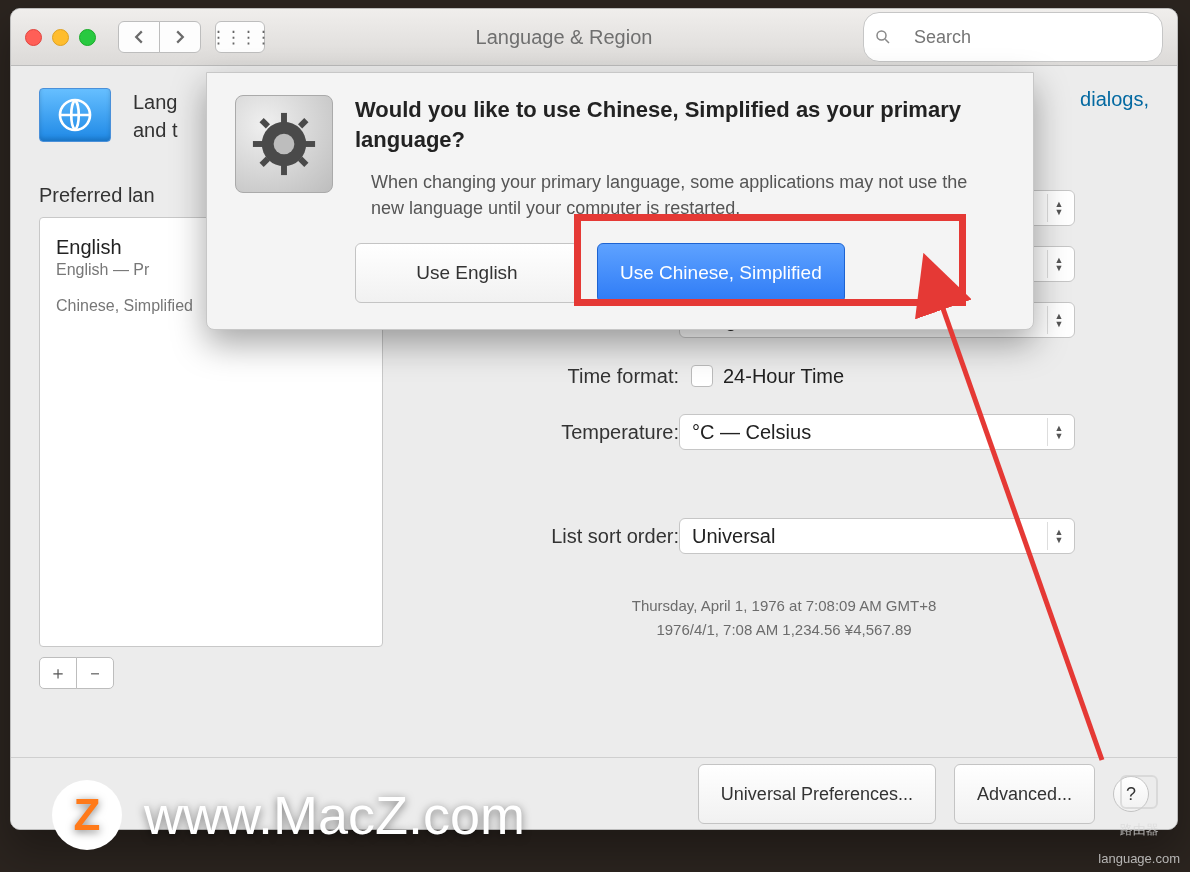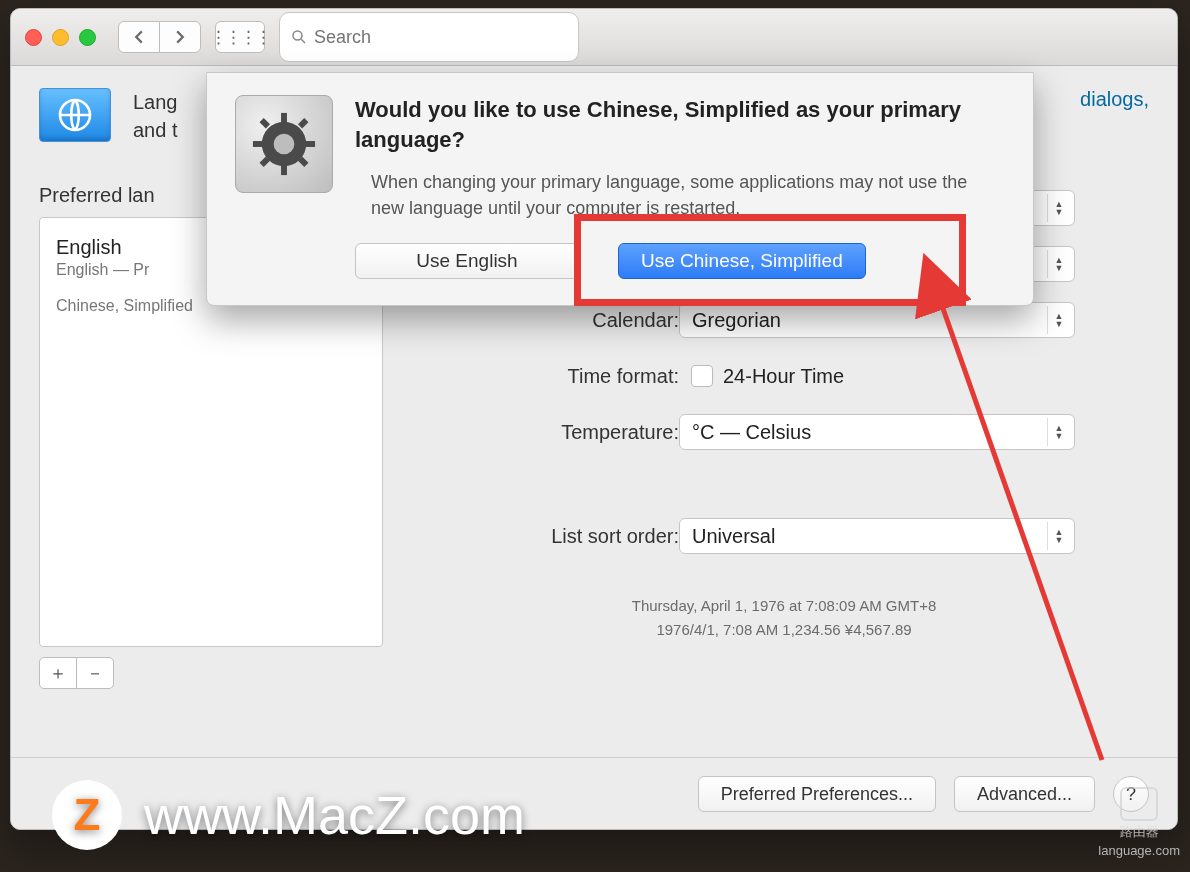--- a/index.html
+++ b/index.html
@@ -50,22 +50,22 @@
   .nav-btn:first-child{border-radius:6px 0 0 6px}
   .nav-btn:last-child{border-radius:0 6px 6px 0;margin-left:-1px}
   .grid-btn{
     width:48px;height:30px;border:1px solid #bdbdbd;background:#fdfdfd;border-radius:6px;
     display:flex;align-items:center;justify-content:center;color:#666;font-size:17px;letter-spacing:-2px;
   }
   .title{
     flex:1;text-align:center;color:#6f6f6f;font-size:20px;font-weight:500;
   }
   .search{
-    width:278px;height:32px;border:1px solid #c6c6c6;border-radius:10px;background:#fff;
-    display:flex;align-items:center;padding:8px 10px;color:#8a8a8a;gap:4px;
+    width:278px;height:32px;border:1px solid #c6c6c6;border-radius:16px;background:#fff;
+    display:flex;align-items:center;padding:8px 10px;color:#8a8a8a;gap:20px;
   }
   .search input{border:0;outline:0;font-size:18px;color:#333;flex:1;background:transparent}
   .search svg{width:18px;height:18px;fill:none;stroke:#888;stroke-width:2}
 
   
   .main{position:relative;padding:22px 28px 20px 28px;height:calc(100% - 56px);box-sizing:border-box}
   .intro{display:flex;gap:22px;align-items:flex-start;height:70px}
   .flag{
     width:70px;height:52px;border-radius:4px;background:linear-gradient(#66bfff,#1e88e5);
     display:flex;align-items:center;justify-content:center;color:#fff;font-size:30px;border:1px solid #4a90d9;
@@ -102,21 +102,21 @@
   .checkrow{border:0;background:transparent}
   .chk{width:20px;height:20px;border:1px solid #bbb;border-radius:4px;margin-right:10px;background:#fff}
 
   .examples{margin-top:26px;text-align:center;color:#6c6c6c;font-size:15px;line-height:1.6}
 
   .footer{
     position:absolute;left:0;right:0;bottom:0;height:72px;border-top:1px solid #cfcfcf;
     display:flex;align-items:center;justify-content:flex-end;gap:18px;padding:0 28px;background:#ececec;
   }
   .btn{
-    height:34px;padding:0 22px;border:1px solid #c4c4c4;border-radius:6px;background:linear-gradient(#ffffff,#f1f1f1);
+    height:34px;padding:12px 22px;border:1px solid #c4c4c4;border-radius:6px;background:linear-gradient(#ffffff,#f1f1f1);
     font-size:18px;color:#333;display:flex;align-items:center;justify-content:center;
   }
   .helpbtn{width:34px;padding:0;border-radius:50%}
 
   
   .sheet{
     position:absolute;left:206px;top:72px;width:770px;background:#f4f4f4;border:1px solid #c7c7c7;border-bottom-left-radius:8px;border-bottom-right-radius:8px;
     box-shadow:0 14px 34px rgba(0,0,0,.35);
     padding:22px 28px 26px 28px;display:flex;gap:22px;z-index:5;
   }
@@ -125,38 +125,38 @@
     border:1px solid #aaa;display:flex;align-items:center;justify-content:center;color:#333;
   }
   .gear svg{width:74px;height:74px}
   .sheet .body{flex:1}
   .sheet h2{margin:0 0 10px 0;font-size:22px;font-weight:700;color:#222;line-height:1.35}
   .sheet p{margin:16px;font-size:18px;color:#555;line-height:1.4}
   .sheet .actions{display:flex;gap:18px;margin-top:22px}
   .sheet .actions .btn{flex:0 0 auto;min-width:178px;font-size:19px}
   .btn.primary{
     background:linear-gradient(var(--blue-grad-top),var(--blue-grad-bot));
-    border-color:#1d63d1;color:#fff;min-width:300px;margin-left:21px;
+    border-color:#1d63d1;color:#fff;min-width:300px;
   }
   .redbox{
     position:absolute;border:7px solid var(--highlight-red);pointer-events:none;
     left:574px;top:214px;width:378px;height:78px;z-index:6;
   }
   
   .arrow{position:absolute;left:0;top:0;width:1190px;height:872px;pointer-events:none;z-index:7}
 
   
   .wm{
     position:absolute;left:52px;bottom:22px;z-index:8;display:flex;align-items:center;gap:22px;
     color:#fff;font-size:54px;font-weight:400;text-shadow:0 2px 8px rgba(0,0,0,.5);font-family:Arial,sans-serif;
   }
   .wm .z{width:70px;height:70px;border-radius:50%;background:#fff;color:#ff7a1a;display:flex;align-items:center;justify-content:center;font-weight:700;font-size:44px}
   .router-badge{
-    position:absolute;right:10px;bottom:14px;z-index:8;color:#d9d9d9;font-size:13px;opacity:.8;
-    display:flex;flex-direction:column;align-items:center;gap:2px;
+    position:absolute;right:10px;bottom:6px;z-index:8;color:#d9d9d9;font-size:13px;opacity:.8;
+    display:flex;flex-direction:column;align-items:center;gap:12px;
   }
   .router-badge .ic{width:34px;height:30px;border:2px solid #d0d0d0;border-radius:6px;opacity:.8}
 </style>
 </head>
 <body>
 
 <div class="app">
   <div class="window">
 
     <div class="toolbar">
@@ -173,20 +173,21 @@
         </div>
         <div class="nav-btn">
           <svg width="14" height="14" viewBox="0 0 10 10">
               <path d="M3 1l4 4-4 4" fill="none" stroke="#6b6b6b" stroke-width="1.6"></path>
             </svg>
         </div>
       </div>
       <div class="grid-btn">
         <span>⋮⋮⋮⋮</span>
       </div>
+      <div class="title">Language &amp; Region</div>
       <div class="search">
         <svg viewBox="0 0 24 24">
             <circle cx="10" cy="10" r="6"></circle>
             <path d="M20 20l-5-5"></path>
           </svg>
         <input placeholder="Search" style="">
       </div>
     </div>
 
     <div class="main">
@@ -267,21 +268,21 @@
           </div>
 
           <div class="examples">
             <div>Thursday, April 1, 1976 at 7:08:09 AM GMT+8</div>
             <div>1976/4/1, 7:08 AM    1,234.56    ¥4,567.89</div>
           </div>
         </div>
       </div>
 
       <div class="footer">
-        <div class="btn">Preferred Preferences...</div>
+        <div class="btn">Universal Preferences...</div>
         <div class="btn">Advanced...</div>
         <div class="btn helpbtn">?</div>
       </div>
     </div>
   </div>
 
   <div class="sheet">
     <div class="gear">
       <svg viewBox="0 0 100 100">
         <circle cx="50" cy="50" r="30" fill="#4a4a4a"></circle>

